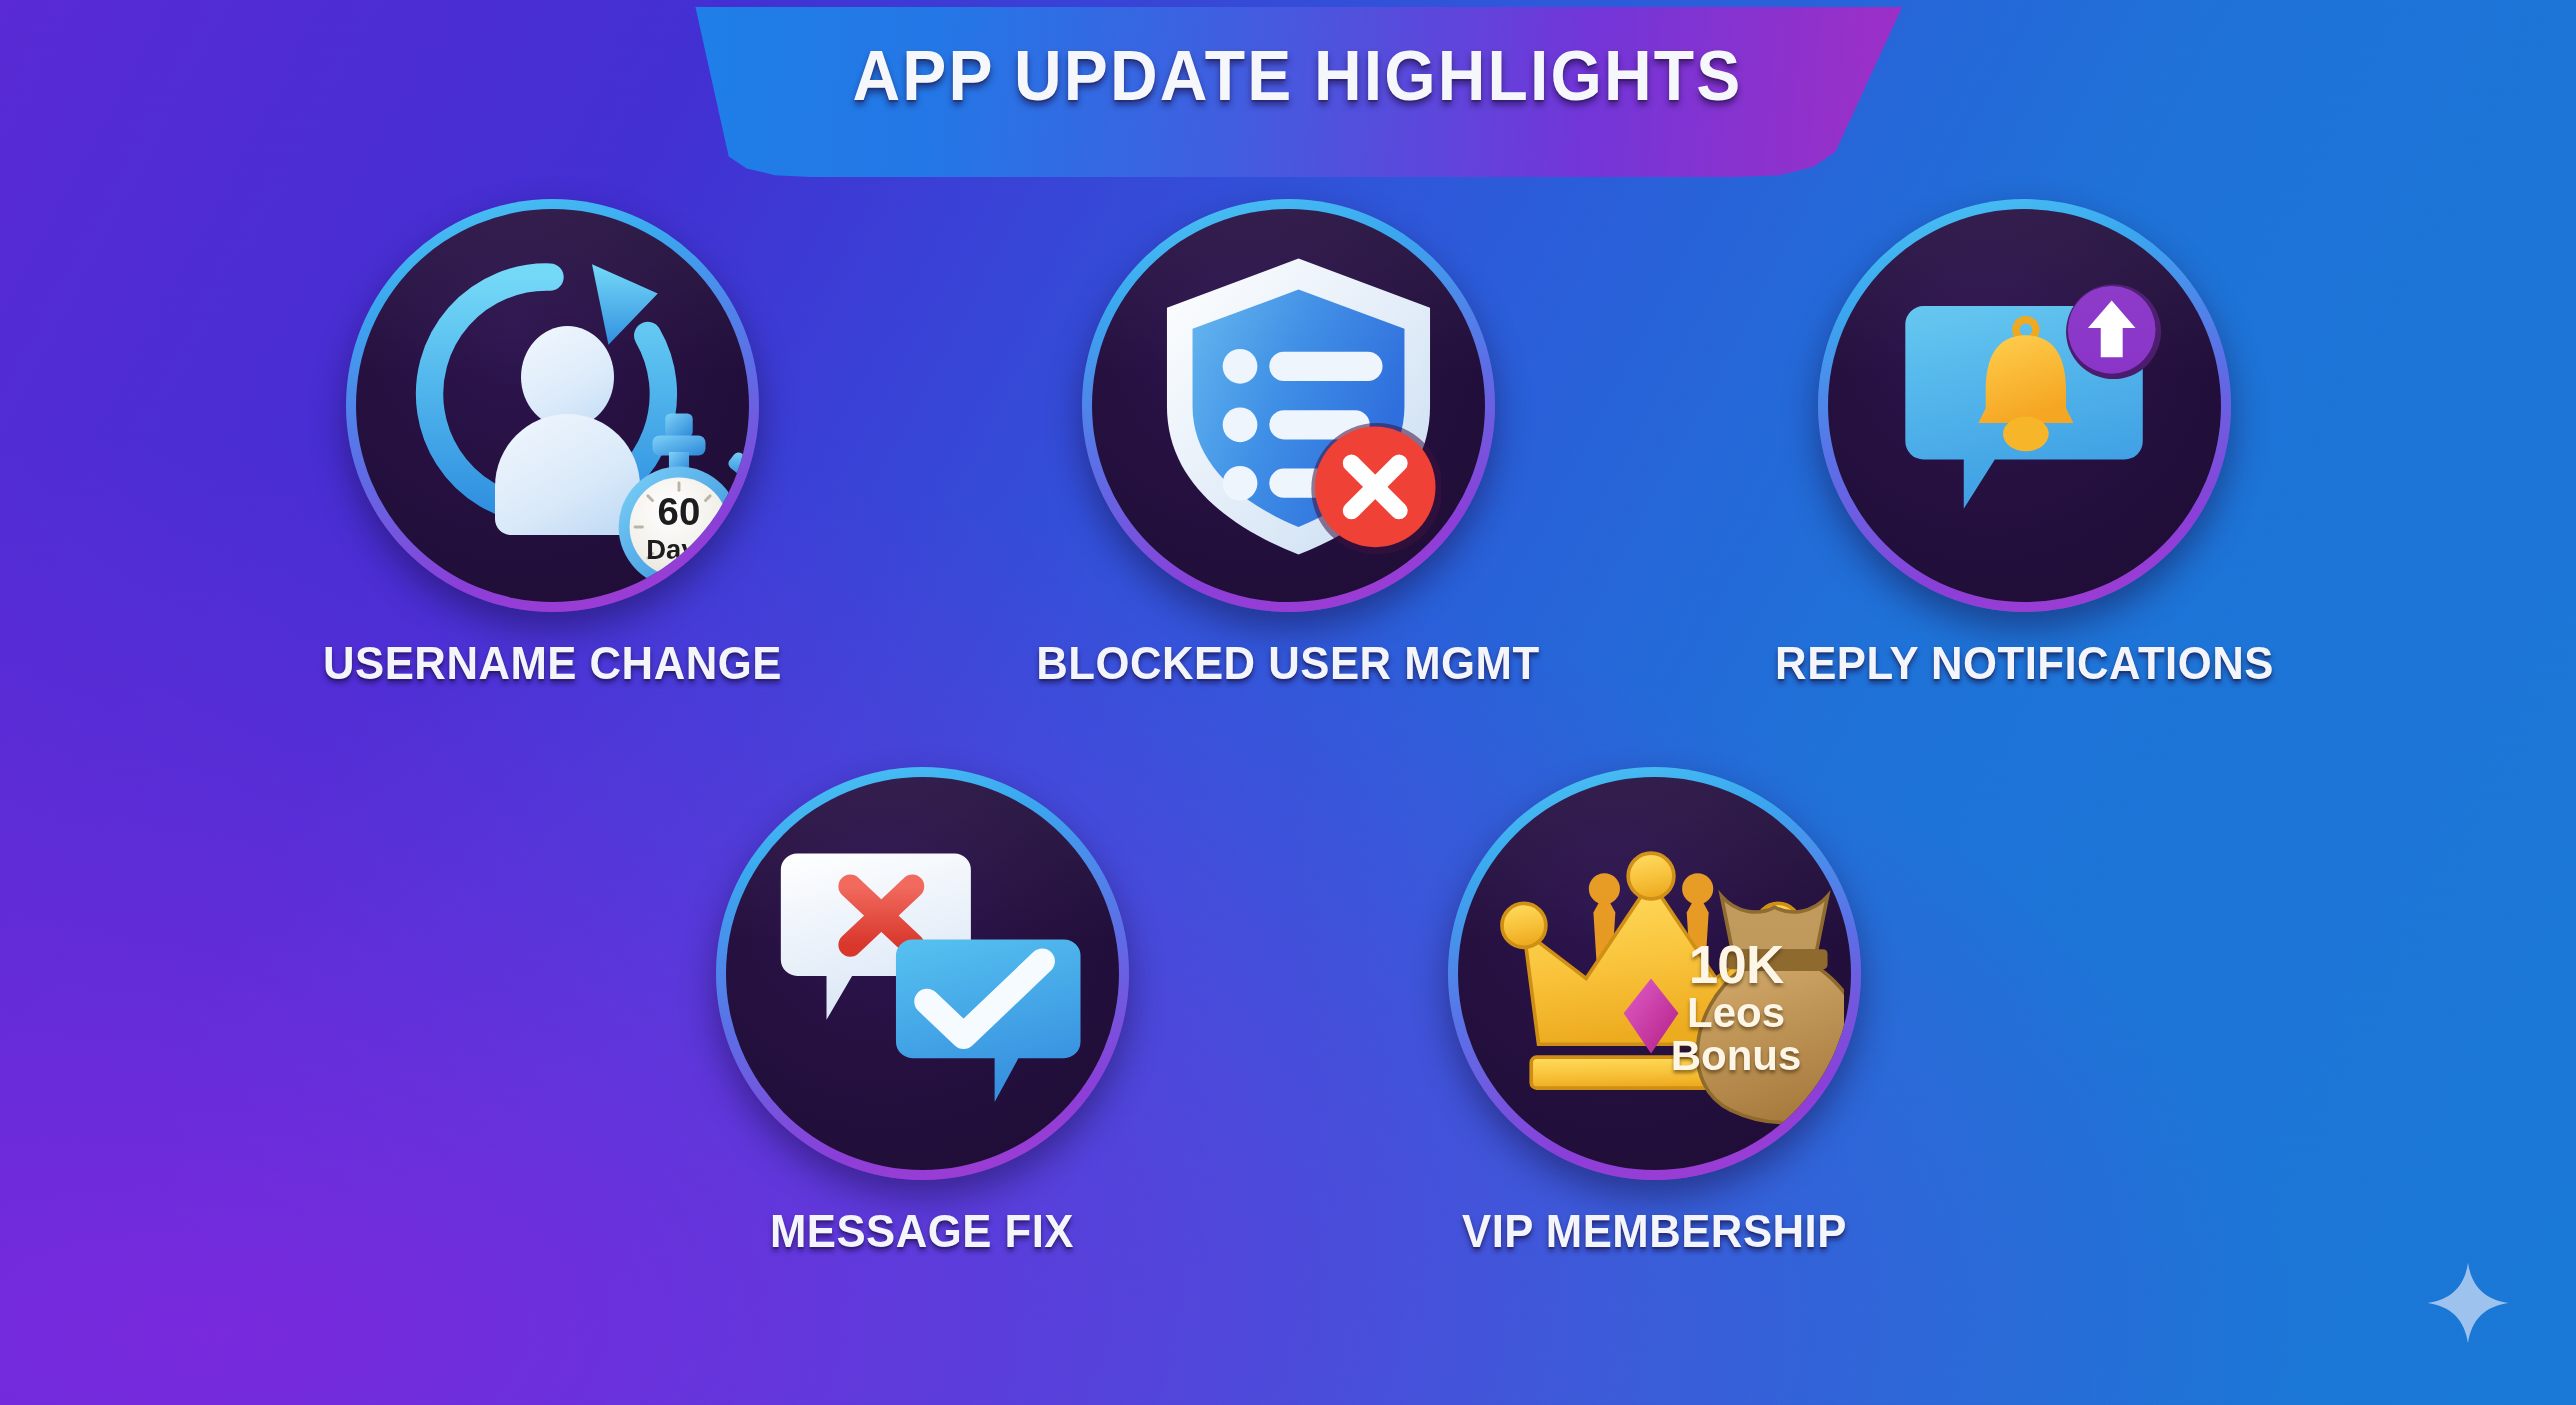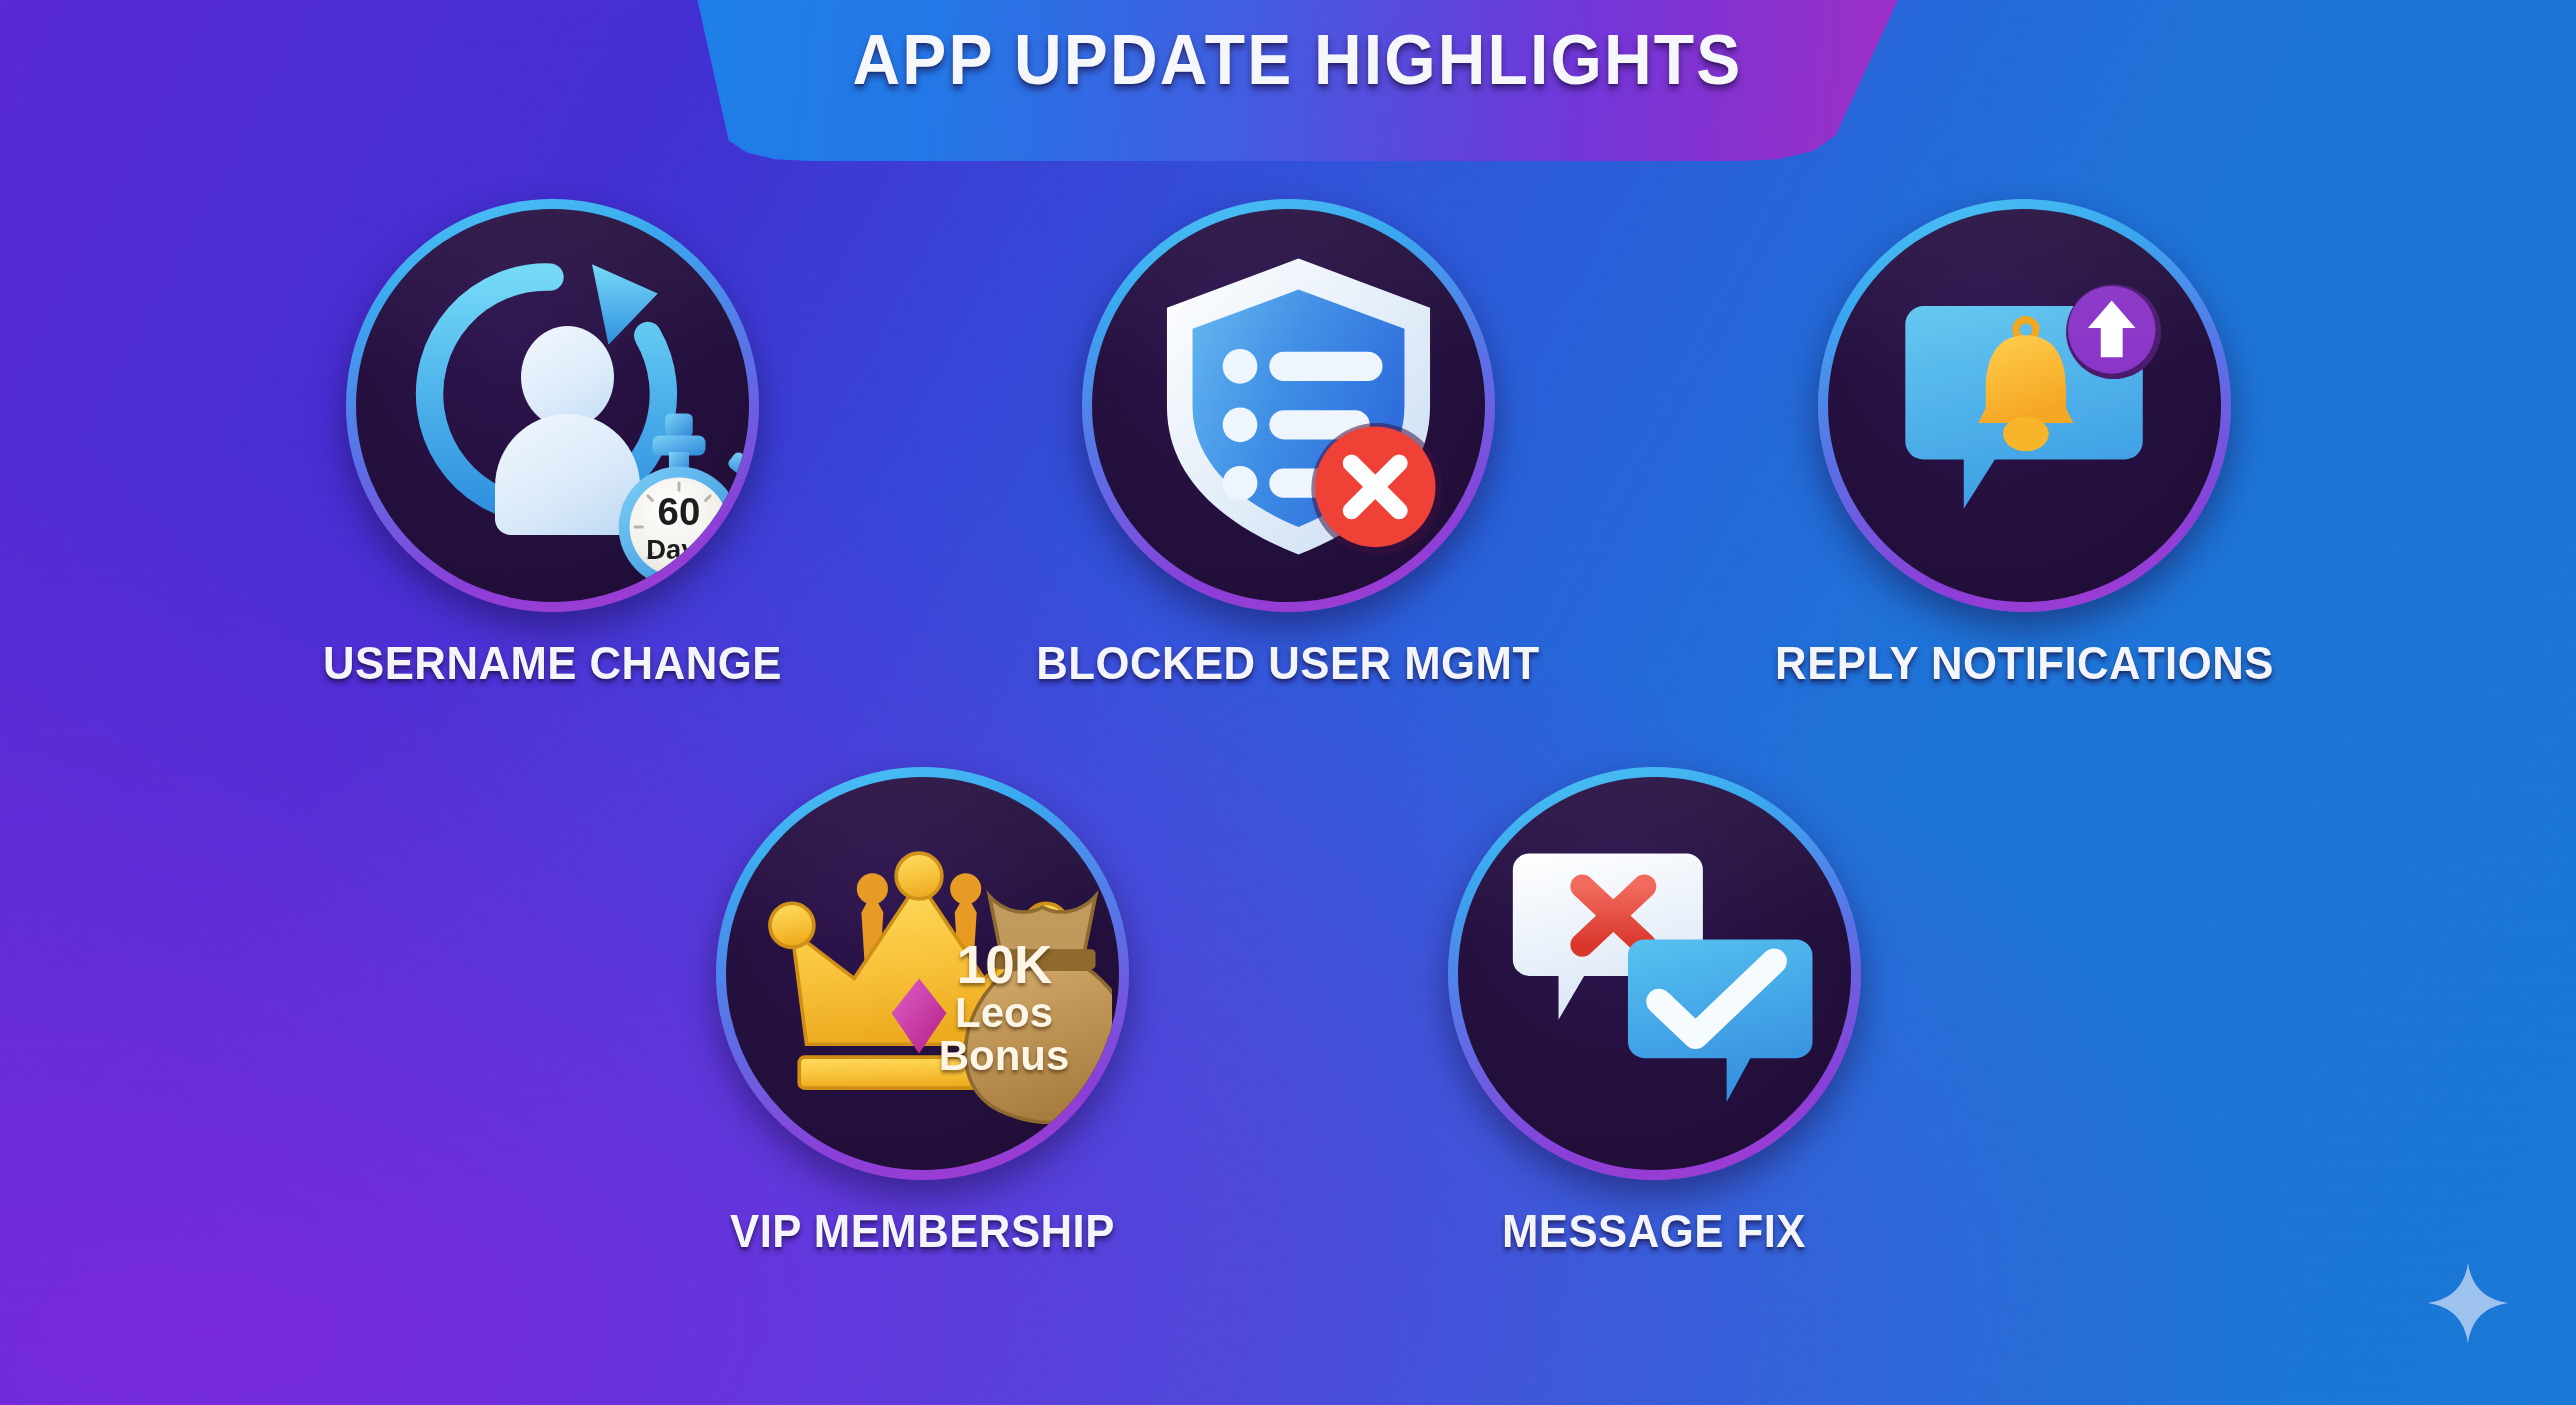--- a/index.html
+++ b/index.html
@@ -15,21 +15,21 @@
   
   .noise{
     position:absolute; inset:0; pointer-events:none; opacity:.10;
     background-image:
       repeating-linear-gradient(45deg, rgba(0,0,0,.14) 0 0.9px, rgba(255,255,255,.05) 0.9px 1.8px),
       repeating-linear-gradient(-45deg, rgba(0,0,0,.10) 0 0.9px, rgba(255,255,255,.04) 0.9px 1.8px);
     background-size:3.7px 3.7px, 3.7px 3.7px;
   }
 
   
-  .banner-wrap{ position:absolute; left:0; top:0; width:2576px; height:174px; }
+  .banner-wrap{ position:absolute; left:0; top:16px; width:2576px; height:174px; }
   .banner{
     position:absolute; left:657px; top:-9.1px; width:1281px; height:170px;
     background:linear-gradient(95deg,#1e80e8 0%,#2477e6 22%,#3f5fe0 44%,#7236d8 72%,#a32ec4 100%);
     clip-path: polygon(3.0% 0%, 97.2% 0%, 92.0% 85%, 90.3% 94%, 87.6% 99%, 84.2% 100%,
                        12.0% 100%, 9.2% 99%, 7.0% 95%, 5.6% 88%);
     box-shadow:0 9.1px 24px rgba(15,10,60,.40);
   }
   .banner-title{
     position:absolute; left:657px; top:-9.1px; width:1281px; height:137px;
     display:flex; align-items:center; justify-content:center;
@@ -249,20 +249,53 @@
     <div class="label">REPLY NOTIFICATIONS</div>
   </div>
 </div>
 
 <div class="row row-bottom">
 
   <div class="card">
     <div class="disc">
       <div class="disc-inner">
 
+        <svg class="msgfix" viewBox="0 0 336 290">
+          <defs>
+            <linearGradient id="wB" x1="0" y1="0" x2="0.3" y2="1">
+              <stop offset="0" stop-color="#ffffff"></stop>
+                <stop offset="1" stop-color="#dbe7f6"></stop>
+            </linearGradient>
+            <linearGradient id="bB" x1="0" y1="0" x2="0.3" y2="1">
+              <stop offset="0" stop-color="#56c2f0"></stop>
+                <stop offset="1" stop-color="#3790e0"></stop>
+            </linearGradient>
+            <linearGradient id="redX" x1="0" y1="0" x2="0" y2="1">
+              <stop offset="0" stop-color="#f1675a"></stop>
+                <stop offset="1" stop-color="#d9372c"></stop>
+            </linearGradient>
+          </defs>
+          <path d="M14 6 H186 A18 18 0 0 1 204 24 V122 A18 18 0 0 1 186 140 H74 L46 188 V140 H14 A18 18 0 0 1 -4 122 V24 A18 18 0 0 1 14 6 Z" transform="translate(6,0)" fill="url(#wB)"></path>
+          <g stroke="url(#redX)" stroke-width="26" stroke-linecap="round">
+            <line x1="78" y1="42" x2="146" y2="106"></line>
+              <line x1="146" y1="42" x2="78" y2="106"></line>
+          </g>
+          <path d="M146 100 H312 A18 18 0 0 1 330 118 V212 A18 18 0 0 1 312 230 H262 L236 278 V230 H146 A18 18 0 0 1 128 212 V118 A18 18 0 0 1 146 100 Z" fill="url(#bB)"></path>
+          <path d="M162 168 L202 206 L288 124" fill="none" stroke="#f6fbff" stroke-width="28" stroke-linecap="round" stroke-linejoin="round"></path>
+        </svg>
+
+      </div>
+    </div>
+    <div class="label">MESSAGE FIX</div>
+  </div>
+
+  <div class="card">
+    <div class="disc">
+      <div class="disc-inner">
+
         <svg class="vip" viewBox="0 0 386 310">
           <defs>
             <linearGradient id="crG" x1="0" y1="0" x2="0.2" y2="1">
               <stop offset="0" stop-color="#ffdd5e"></stop>
                 <stop offset="0.55" stop-color="#f9c43c"></stop>
               <stop offset="1" stop-color="#edab1f"></stop>
             </linearGradient>
             <linearGradient id="gemG" x1="0" y1="0" x2="1" y2="1">
               <stop offset="0" stop-color="#e05ec8"></stop>
                 <stop offset="1" stop-color="#b21f86"></stop>
@@ -293,51 +326,18 @@
         <div class="bagtext">
           <span class="t1">10K</span>
           <span class="t2">Leos</span>
           <span class="t3">Bonus</span>
         </div>
 
       </div>
     </div>
     <div class="label">VIP MEMBERSHIP</div>
   </div>
-
-  <div class="card">
-    <div class="disc">
-      <div class="disc-inner">
-
-        <svg class="msgfix" viewBox="0 0 336 290">
-          <defs>
-            <linearGradient id="wB" x1="0" y1="0" x2="0.3" y2="1">
-              <stop offset="0" stop-color="#ffffff"></stop>
-                <stop offset="1" stop-color="#dbe7f6"></stop>
-            </linearGradient>
-            <linearGradient id="bB" x1="0" y1="0" x2="0.3" y2="1">
-              <stop offset="0" stop-color="#56c2f0"></stop>
-                <stop offset="1" stop-color="#3790e0"></stop>
-            </linearGradient>
-            <linearGradient id="redX" x1="0" y1="0" x2="0" y2="1">
-              <stop offset="0" stop-color="#f1675a"></stop>
-                <stop offset="1" stop-color="#d9372c"></stop>
-            </linearGradient>
-          </defs>
-          <path d="M14 6 H186 A18 18 0 0 1 204 24 V122 A18 18 0 0 1 186 140 H74 L46 188 V140 H14 A18 18 0 0 1 -4 122 V24 A18 18 0 0 1 14 6 Z" transform="translate(6,0)" fill="url(#wB)"></path>
-          <g stroke="url(#redX)" stroke-width="26" stroke-linecap="round">
-            <line x1="78" y1="42" x2="146" y2="106"></line>
-              <line x1="146" y1="42" x2="78" y2="106"></line>
-          </g>
-          <path d="M146 100 H312 A18 18 0 0 1 330 118 V212 A18 18 0 0 1 312 230 H262 L236 278 V230 H146 A18 18 0 0 1 128 212 V118 A18 18 0 0 1 146 100 Z" fill="url(#bB)"></path>
-          <path d="M162 168 L202 206 L288 124" fill="none" stroke="#f6fbff" stroke-width="28" stroke-linecap="round" stroke-linejoin="round"></path>
-        </svg>
-
-      </div>
-    </div>
-    <div class="label">MESSAGE FIX</div>
-  </div>
 </div>
 
 <svg class="sparkle" viewBox="0 0 100 100">
   <path d="M50 2 C54 30 70 46 98 50 C70 54 54 70 50 98 C46 70 30 54 2 50 C30 46 46 30 50 2 Z" fill="#cfe0f7"></path>
 </svg>
 
 
 </body></html>

